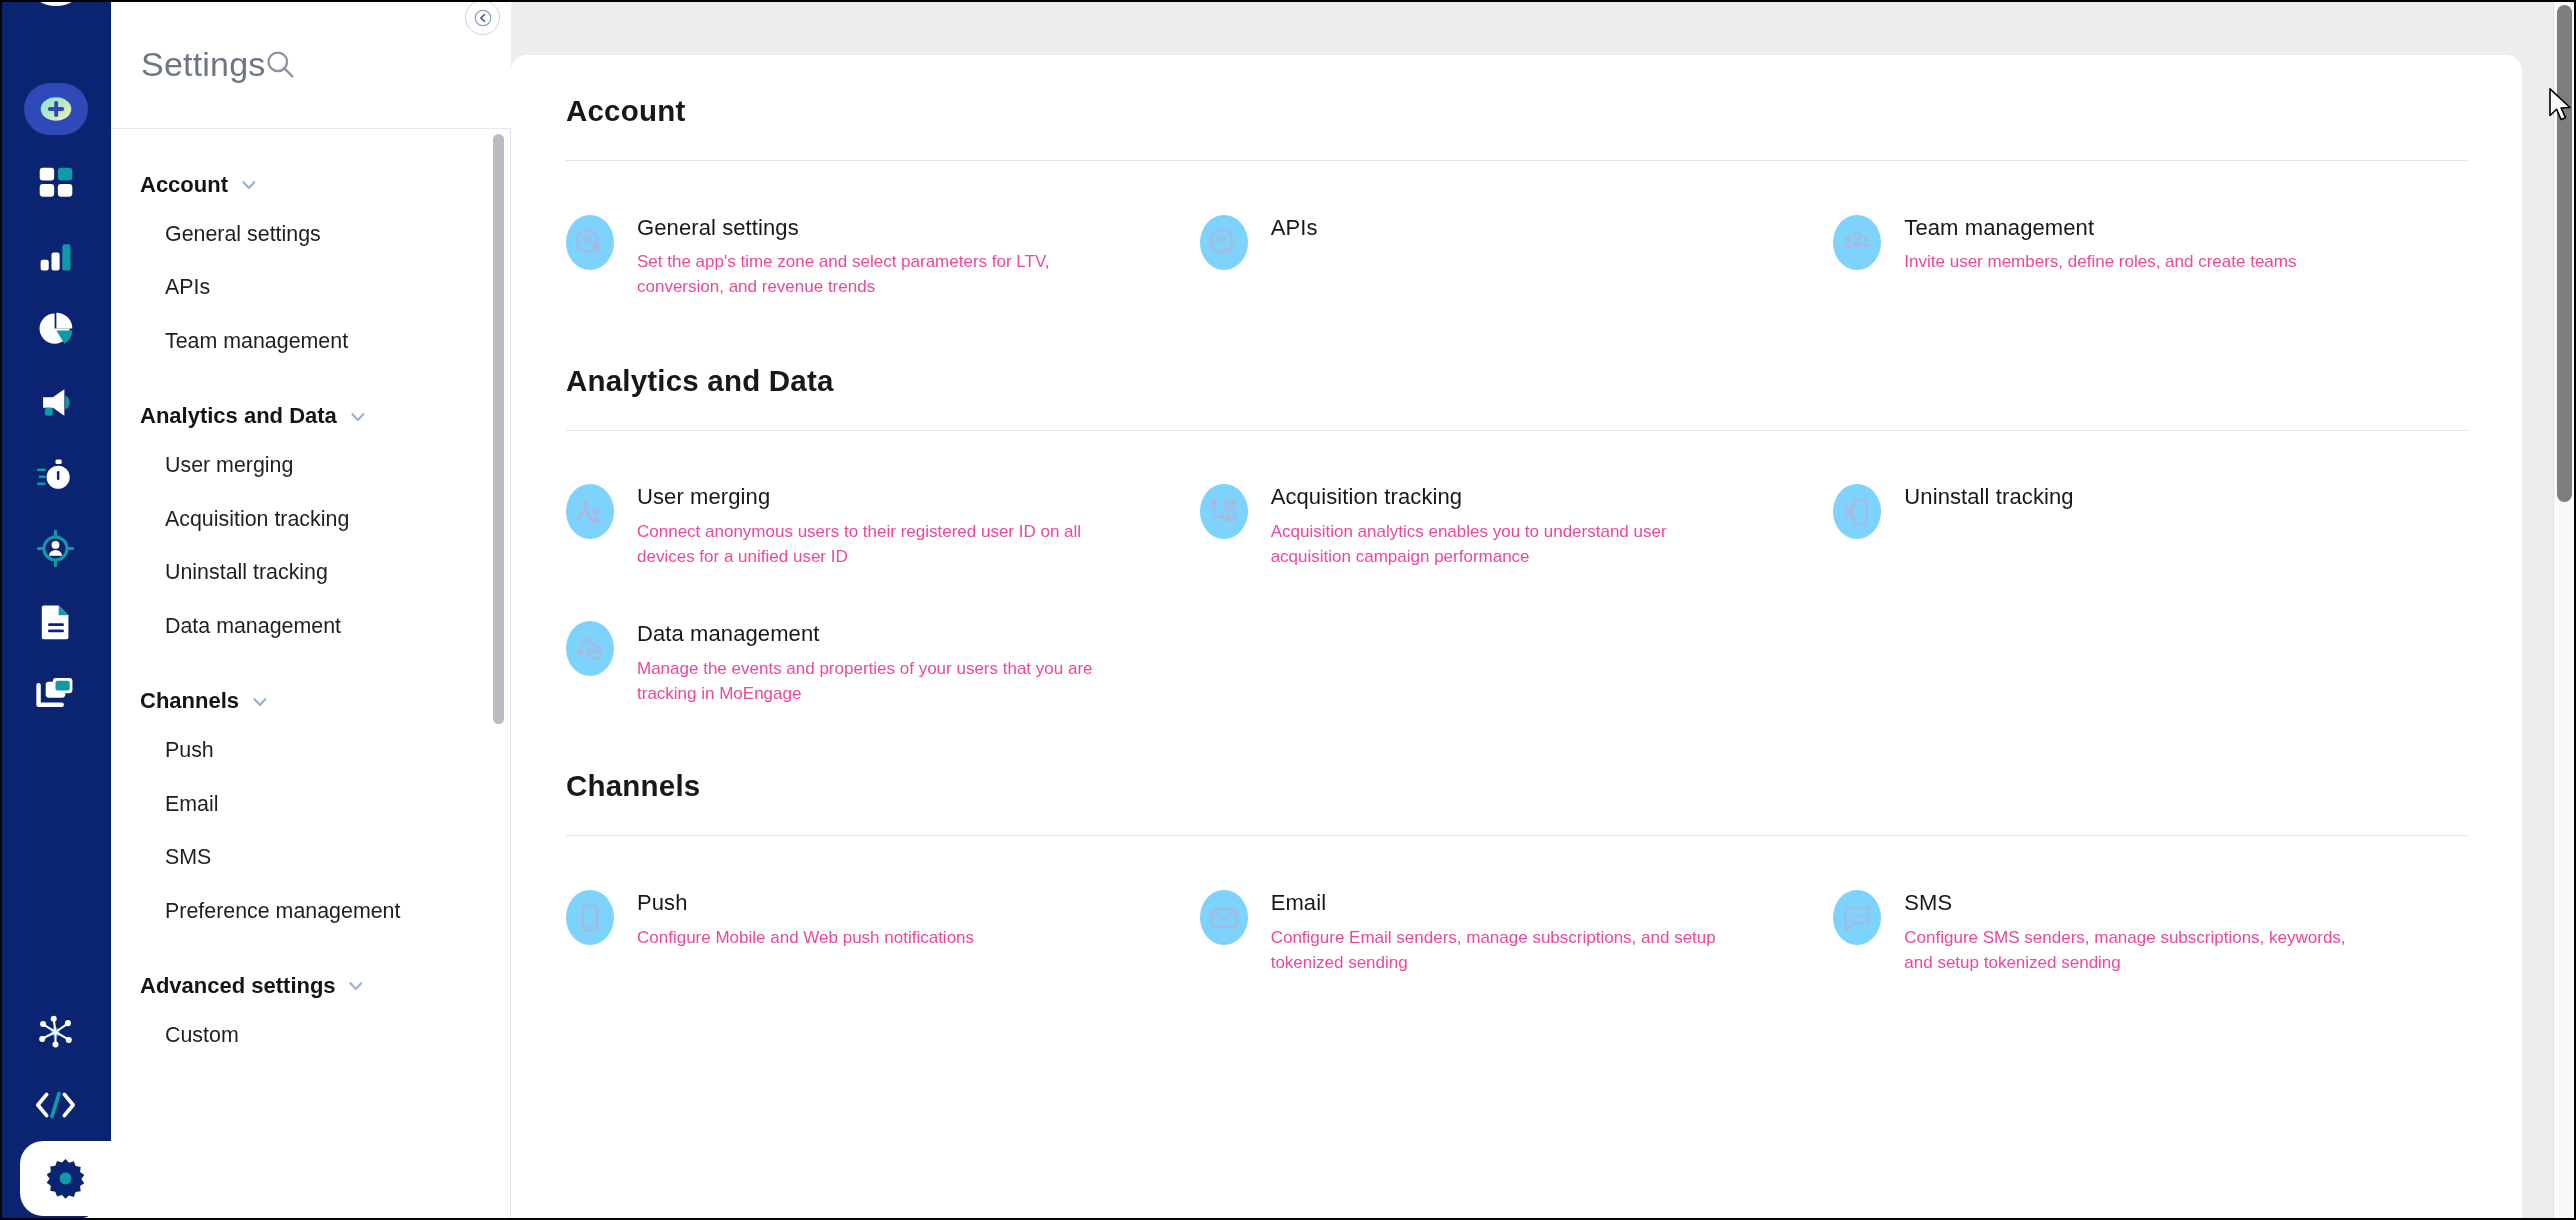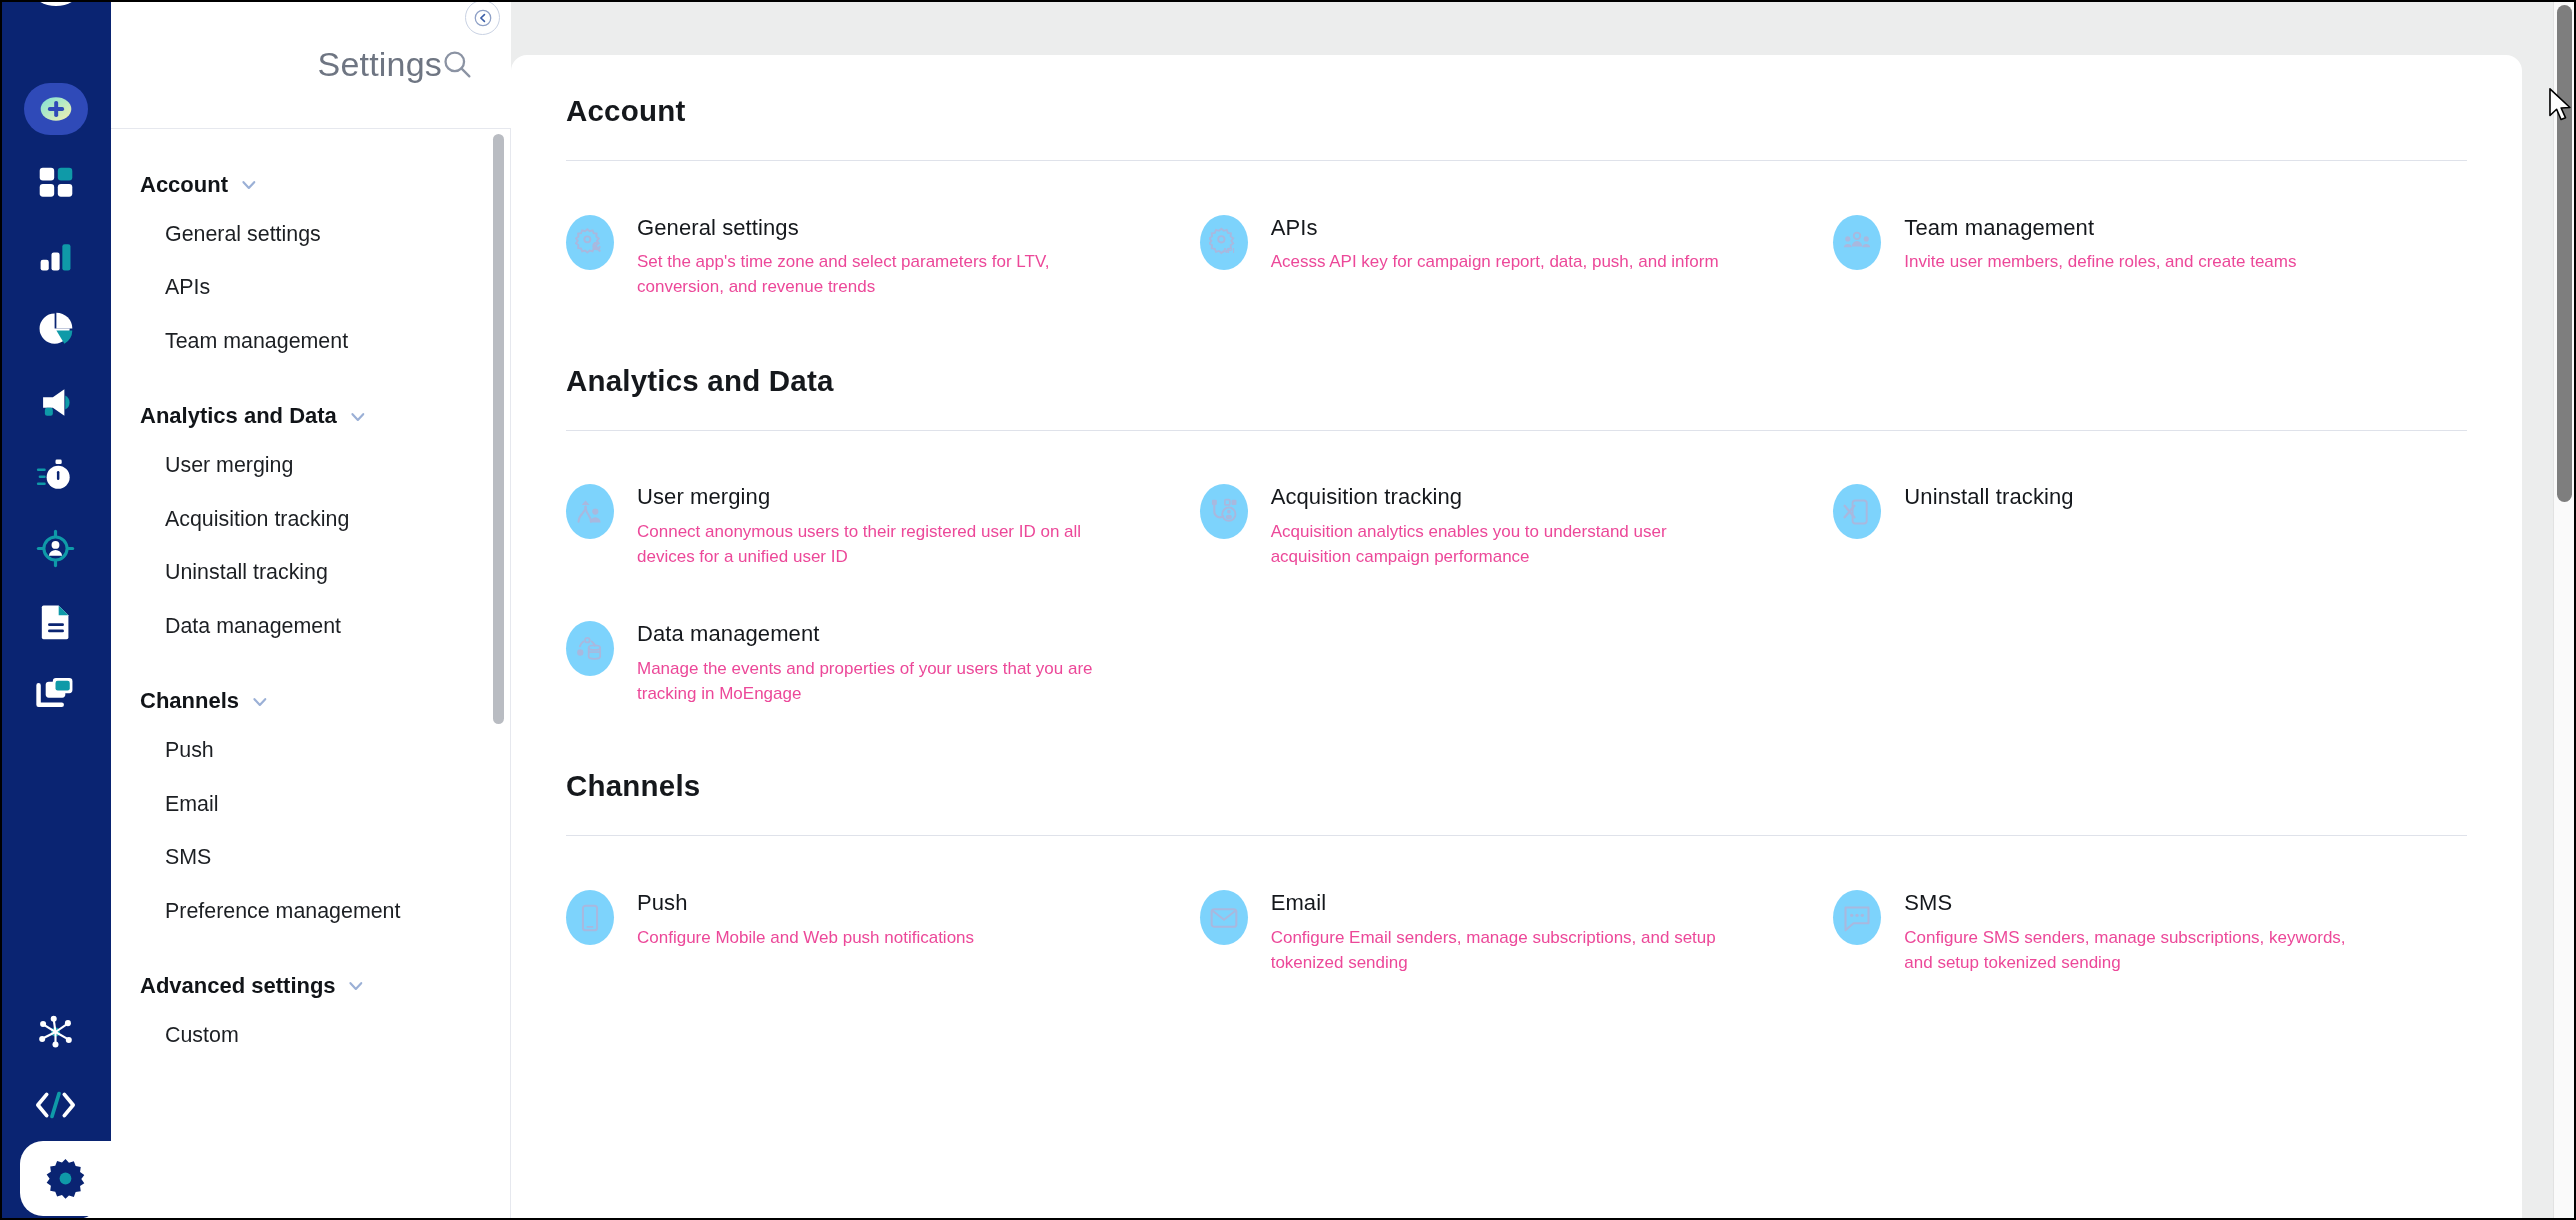--- a/index.html
+++ b/index.html
@@ -76,21 +76,21 @@
     left: 111px; top: 0;
     width: 400px; height: 1220px;
     background: #ffffff;
     z-index: 20;
     overflow: hidden;
   }
   .nav-header {
     height: 129px;
     display: flex;
     align-items: center;
-    justify-content: flex-end;
+    justify-content: flex-start;
     padding: 0 39px 0 30px;
     border-bottom: 0.9px solid #e6e8ee;
   }
   .nav-title {
     font-size: 34px;
     color: #6e7582;
     font-weight: 400;
     letter-spacing: 0.2px;
   }
   .nav-search { cursor: pointer; display: flex; }
@@ -525,21 +525,20 @@
           <div class="card">
             <div class="card-icon">
               <svg xmlns="http://www.w3.org/2000/svg" width="30" height="30" viewBox="0 0 34 34">
                 <path d="M14 2 l2.7 2.3 l3.4 -1 l1.3 3.3 l3.5 .6 l-.4 3.5 l2.9 2.1 l-2.1 2.9 l2.1 2.9 l-2.9 2.1 l.4 3.5 l-3.5 .6 l-1.3 3.3 l-3.4 -1 l-2.7 2.3 l-2.7 -2.3 l-3.4 1 l-1.3 -3.3 l-3.5 -.6 l.4 -3.5 l-2.9 -2.1 l2.1 -2.9 l-2.1 -2.9 l2.9 -2.1 l-.4 -3.5 l3.5 -.6 l1.3 -3.3 l3.4 1 z" fill="none" stroke="#a9b8de" stroke-width="2.1"></path>
                 <circle cx="14" cy="14" r="3.6" fill="none" stroke="#a9b8de" stroke-width="2.1"></circle>
                 <text x="22" y="30" font-family="Liberation Sans, sans-serif" font-size="8.5" font-weight="bold" fill="#a9b8de" text-anchor="middle">API</text>
               </svg>
             </div>
             <div class="card-text">
               <div class="card-title">APIs</div>
-              <div class="card-desc">Acesss API key for campaign report, data, push, and inform</div>
             </div>
           </div>
           <div class="card">
             <div class="card-icon">
               <svg xmlns="http://www.w3.org/2000/svg" width="30" height="30" viewBox="0 0 34 34">
                 <circle cx="17" cy="10" r="3.7" fill="none" stroke="#a9b8de" stroke-width="2.1"></circle>
                 <path d="M11 22 a6 6 0 0 1 12 0 z" fill="#a9b8de"></path>
                 <circle cx="6.5" cy="13.5" r="2.9" fill="#a9b8de"></circle>
                 <path d="M2 23 a4.6 4.6 0 0 1 9 0 z" fill="#a9b8de"></path>
                 <circle cx="27.5" cy="13.5" r="2.9" fill="#a9b8de"></circle>

